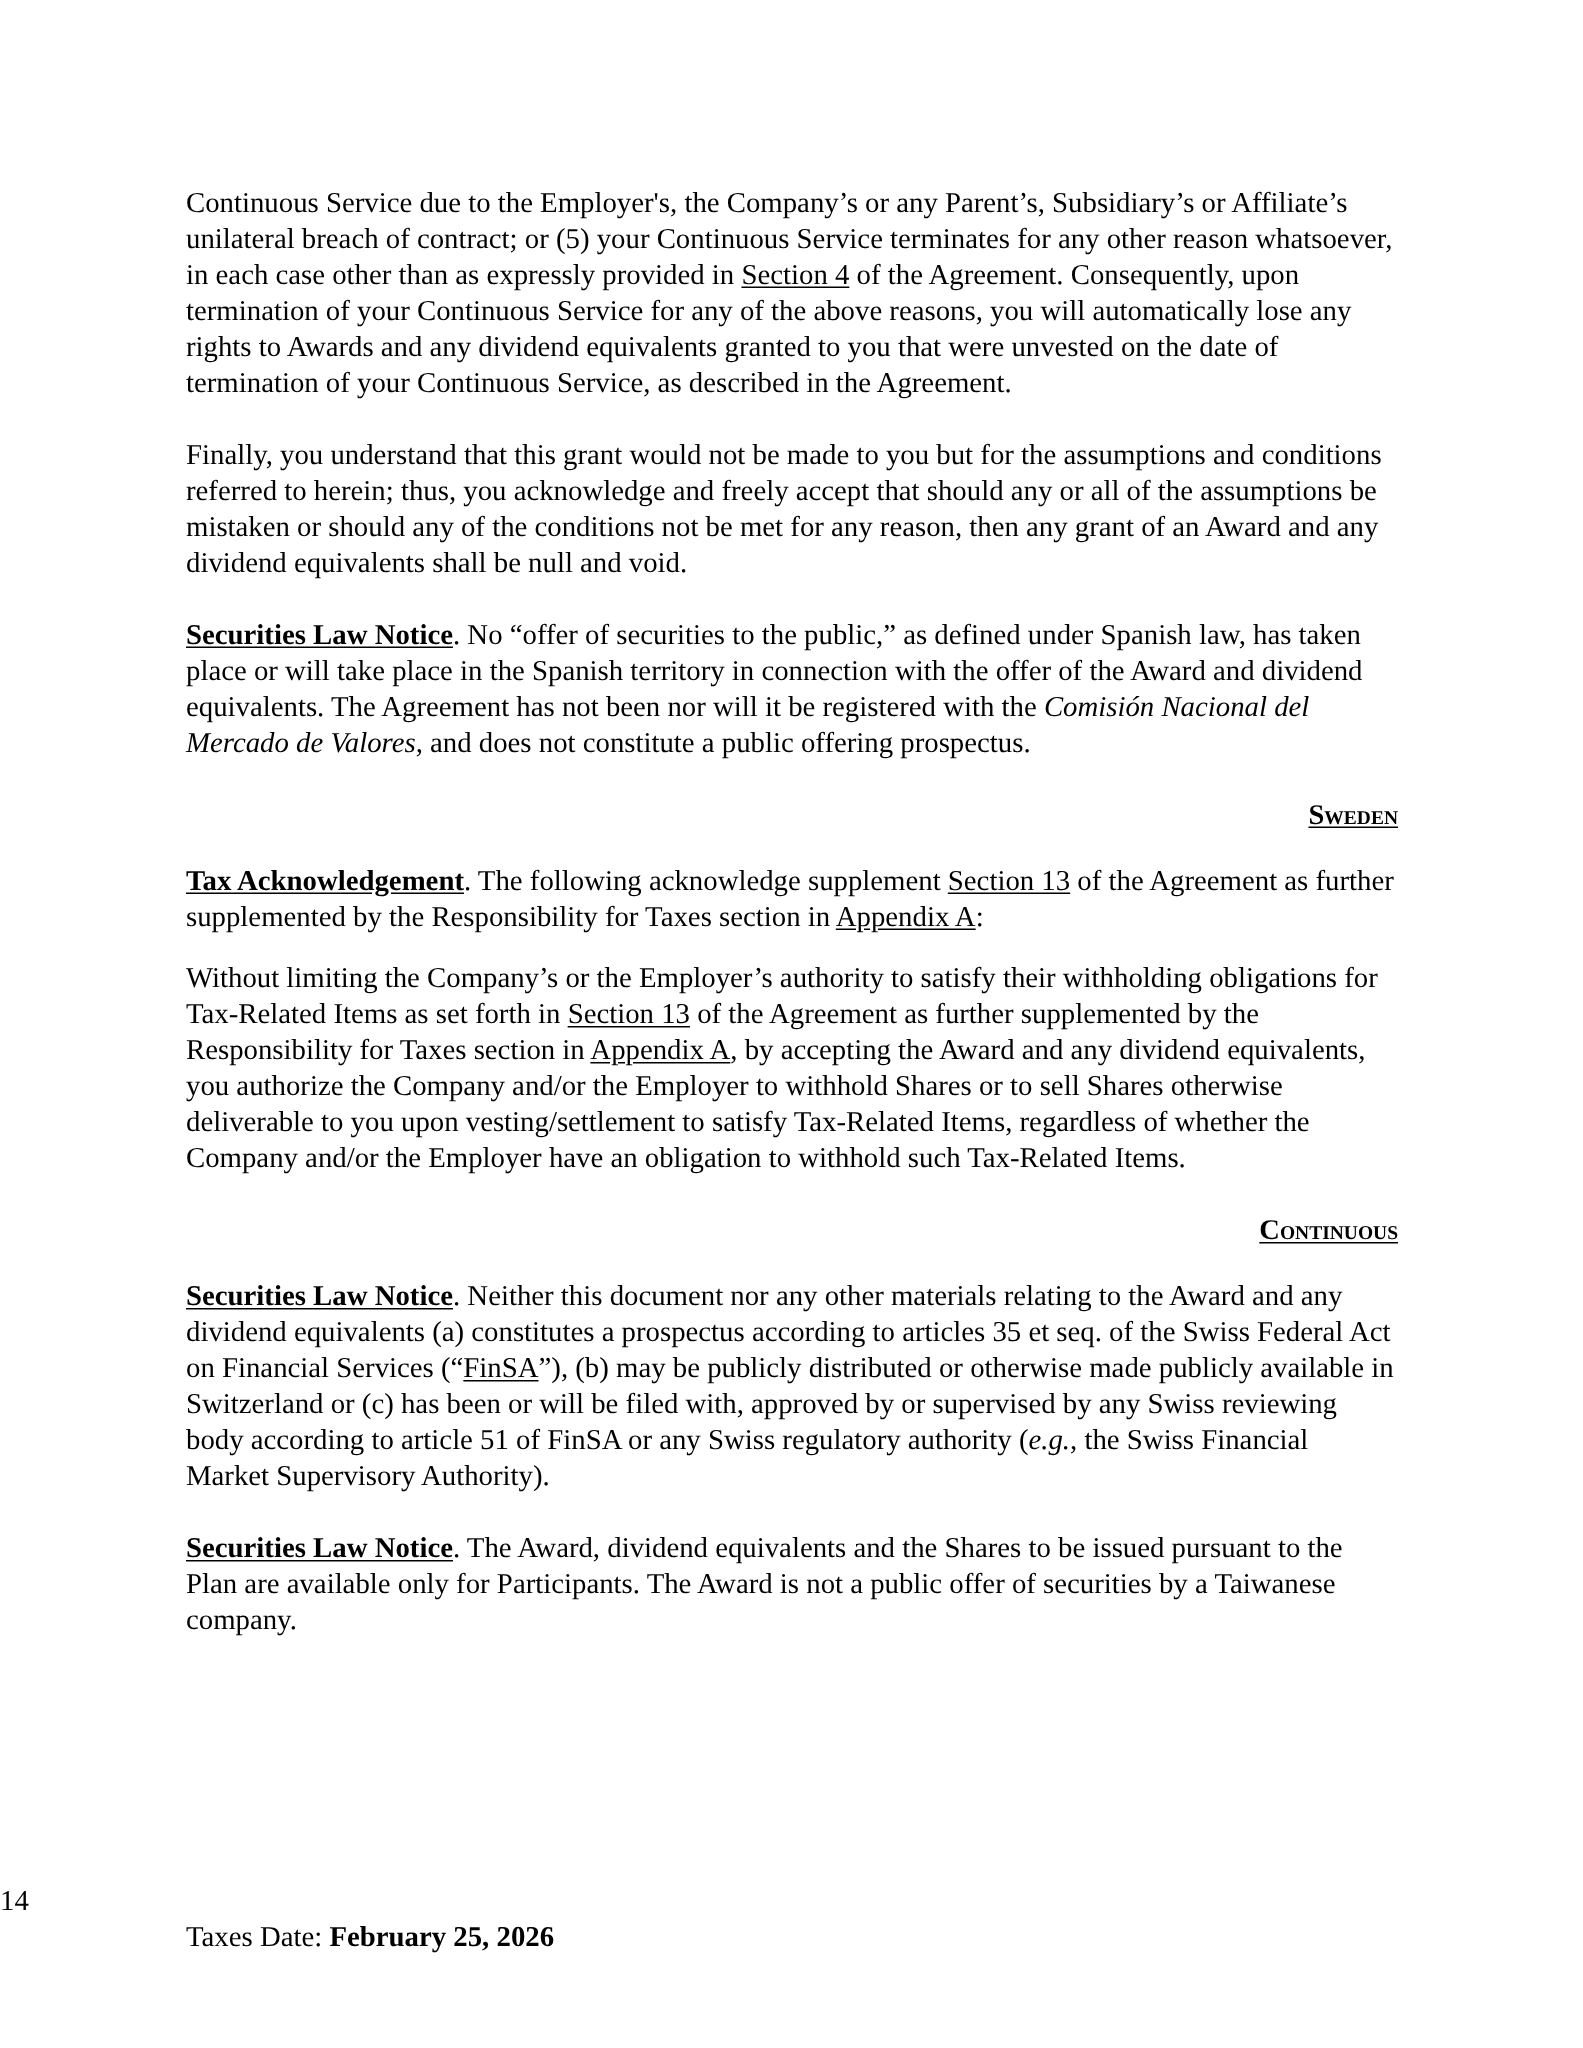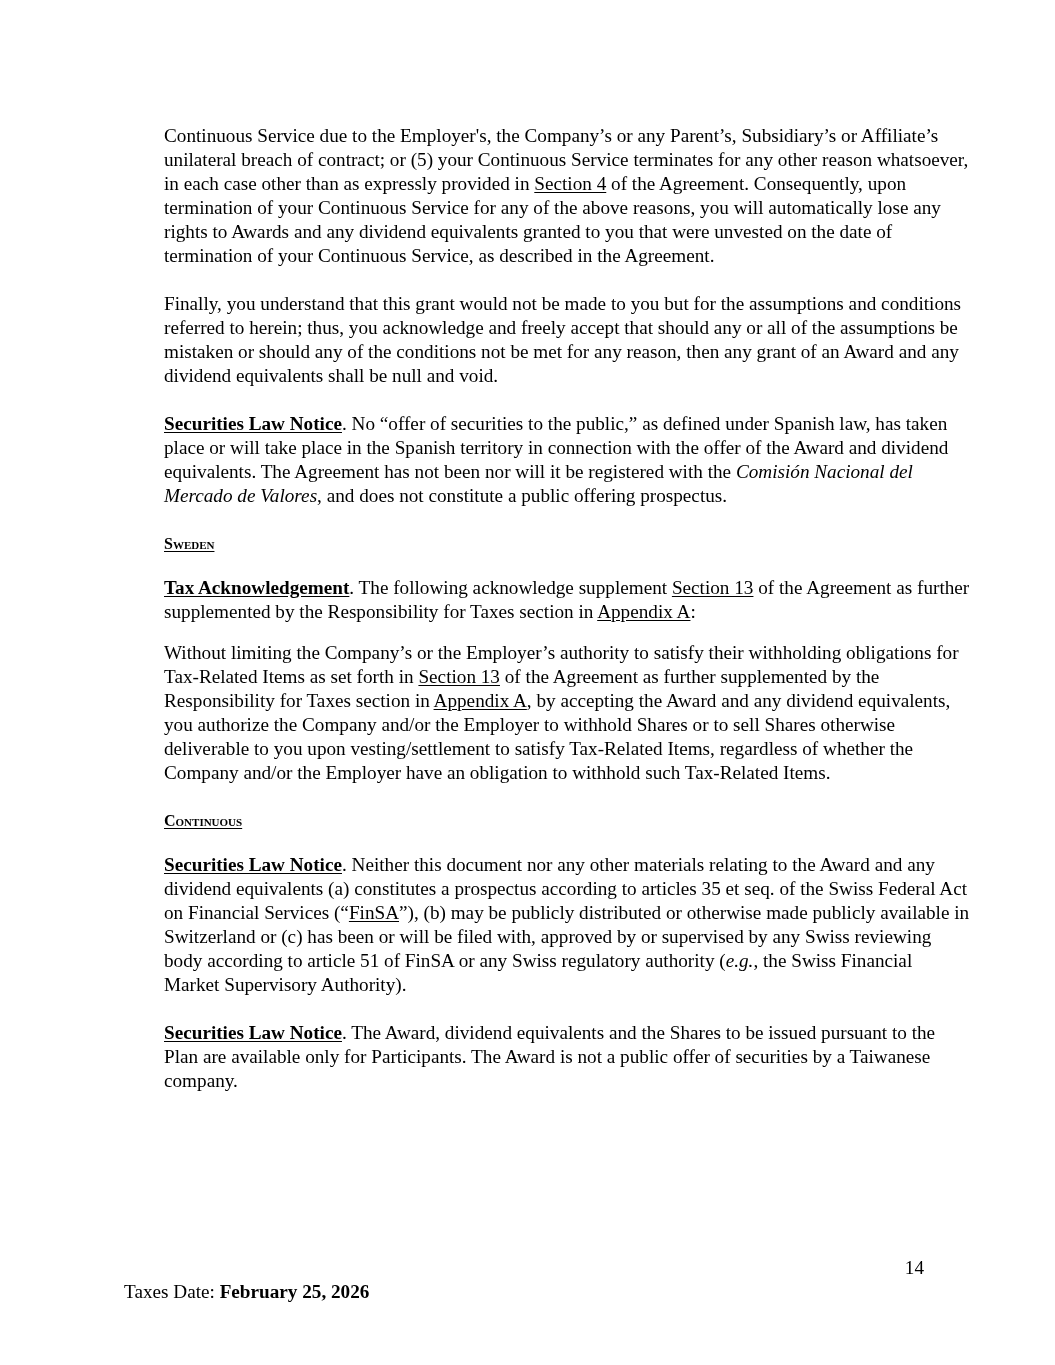--- a/index.html
+++ b/index.html
@@ -1,32 +1,32 @@
 <!DOCTYPE html>
 <html><head>
 <meta charset="utf-8">
 <style>
   html, body { margin: 0; padding: 0; background: #ffffff; }
   body {
     width: 1055px; height: 1365px; position: relative; overflow: hidden;
     font-family: "Liberation Serif", "DejaVu Serif", serif;
     color: #000; font-size: 19.2px; line-height: 24px;
   }
-  .page { position: absolute; left: 124px; top: 124px; width: 808px; margin-left: 40px; }
+  .page { position: absolute; left: 124px; top: 124px; width: 808px; }
   p { margin: 0; }
   .para { margin-bottom: 24px; }
   .para.tight { margin-bottom: 17px; }
   .u { text-decoration: underline; text-underline-offset: 2px; }
   .bu { font-weight: bold; text-decoration: underline; text-underline-offset: 2px; }
   .heading {
-    text-align: left; font-weight: bold; text-decoration: underline;
+    text-align: right; font-weight: bold; text-decoration: underline;
     font-variant: small-caps; text-underline-offset: 2px;
-    margin: 0 0 20px 0; font-size: 16px;
+    margin: 0 0 20px 0; font-size: 19px;
   }
-  .pagenum { position: absolute; top: 1256px; left: 0; width: 924px; text-align: right; }
+  .pagenum { position: absolute; top: 1256px; left: 0; width: 924px; text-align: left; }
   .grant { position: absolute; top: 1280px; left: 124px; }
 </style>
 </head>
 <body>
 
 <div class="page">
 
   <p class="para"><span>Continuous Service due to the Employer's, the Company’s or any Parent’s, Subsidiary’s or Affiliate’s unilateral breach of contract; or (5) your Continuous Service terminates for any other reason whatsoever, in each case other than as expressly provided in </span><span class="u">Section 4</span><span> of the Agreement. Consequently, upon termination of your Continuous Service for any of the above reasons, you will automatically lose any rights to Awards and any dividend equivalents granted to you that were unvested on the date of termination of your Continuous Service, as described in the Agreement.</span></p>
 
   <p class="para">Finally, you understand that this grant would not be made to you but for the assumptions and conditions referred to herein; thus, you acknowledge and freely accept that should any or all of the assumptions be mistaken or should any of the conditions not be met for any reason, then any grant of an Award and any dividend equivalents shall be null and void.</p>

